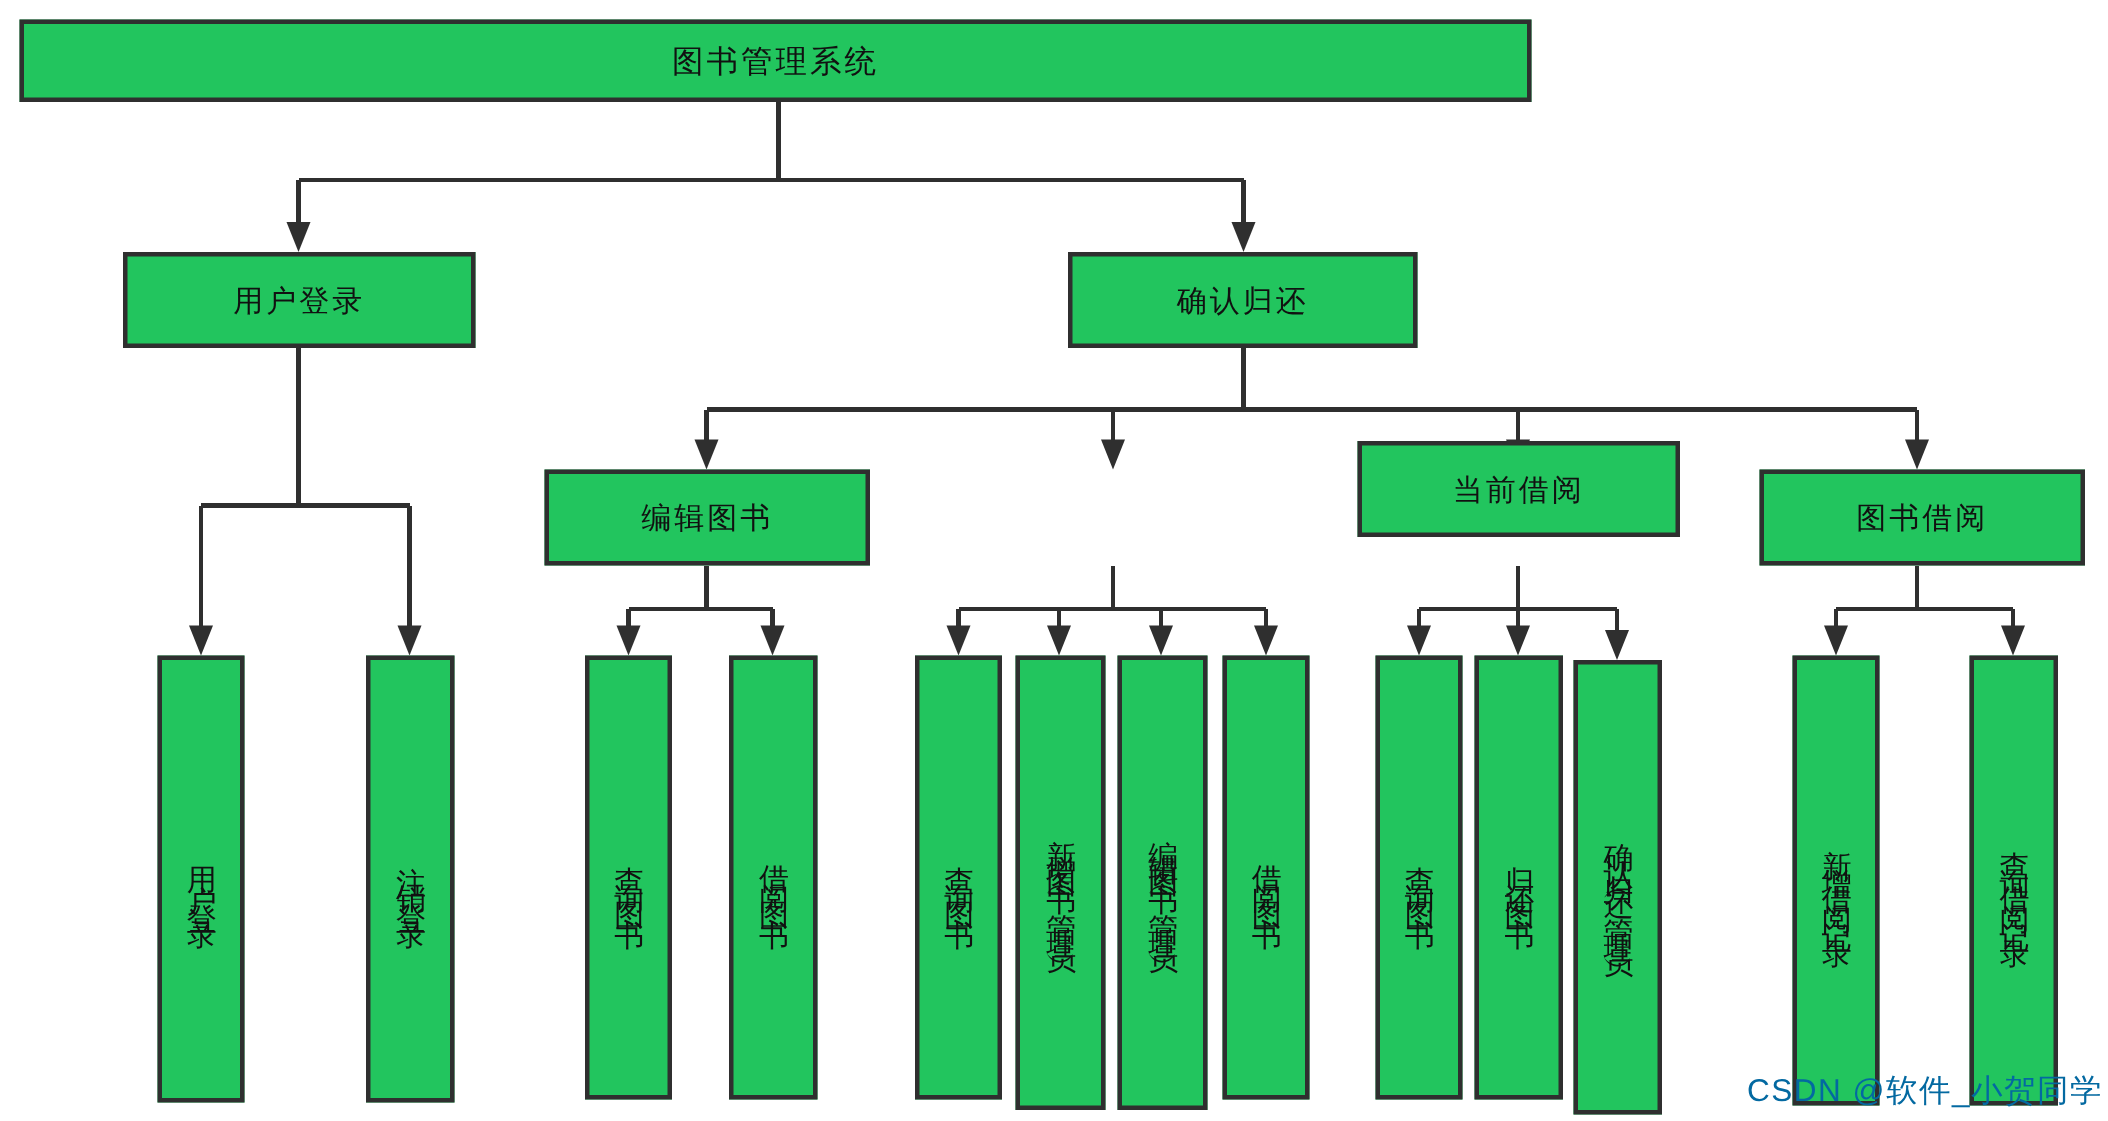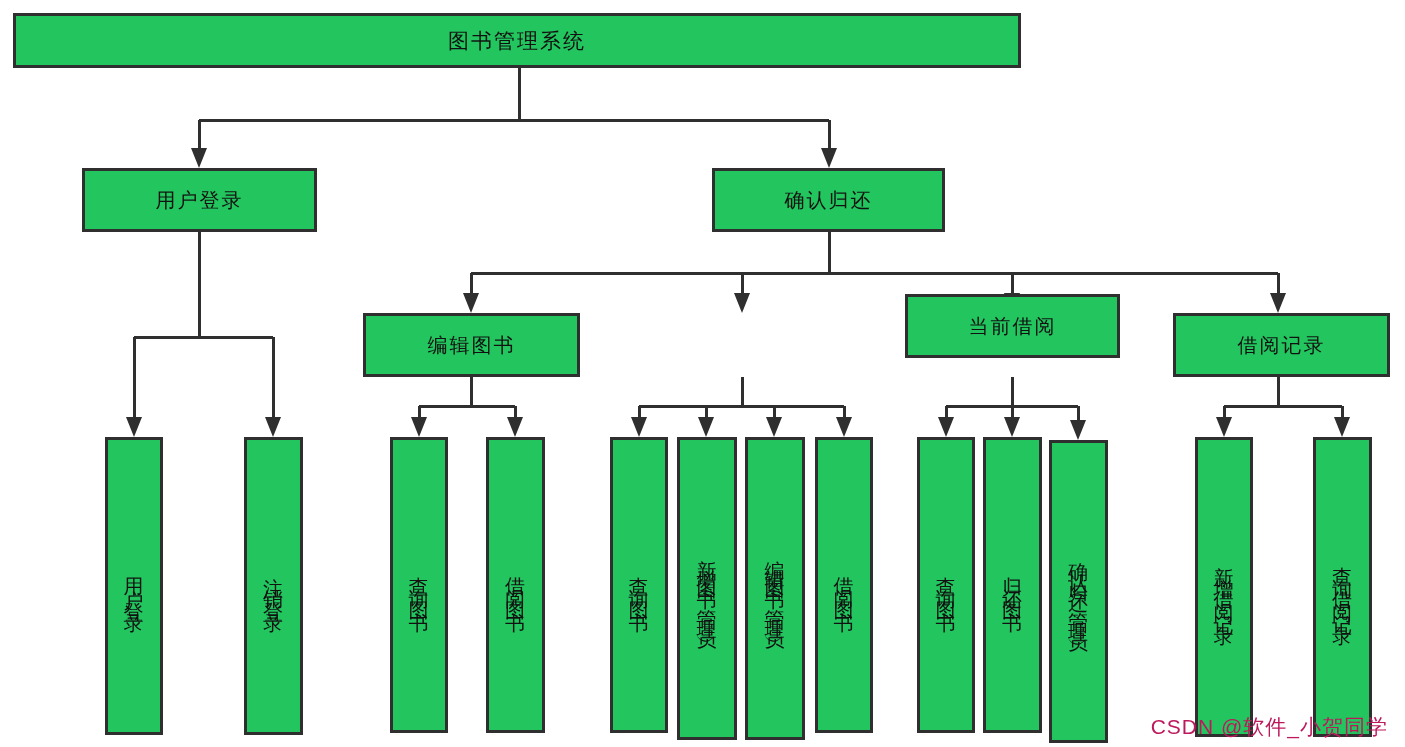--- a/index.html
+++ b/index.html
@@ -35,26 +35,26 @@
     writing-mode: vertical-rl;
     text-orientation: mixed;
     font-size: 20px;
     letter-spacing: 12px;
     line-height: 1;
     white-space: nowrap;
   }
   .vbox.long span { letter-spacing: 10px; }
   .watermark {
     position: absolute;
-    right: 17px;
+    right: 3px;
     top: 713px;
     z-index: 3;
     font-size: 21px;
     letter-spacing: 1px;
-    color: #be185d;
+    color: #0369a1;
   }
 </style>
 </head>
 <body>
 
 <div id="canvas">
 
   <svg id="connectors" viewBox="0 0 1405 747" xmlns="http://www.w3.org/2000/svg">
     <path fill="none" stroke="#2f2f2f" stroke-width="3" shape-rendering="crispEdges" d="
       M519 68 V120  M199 120 H829  M199 120 V152  M829 120 V152
@@ -87,21 +87,21 @@
     </g>
   </svg>
 
   <div class="hbox root" style="left:13px; top:13px; width:1008px; height:55px">图书管理系统</div>
 
   <div class="hbox" style="left:82px; top:168px; width:235px; height:64px">用户登录</div>
   <div class="hbox" style="left:712px; top:168px; width:233px; height:64px">确认归还</div>
 
   <div class="hbox" style="left:363px; top:313px; width:217px; height:64px">编辑图书</div>
   <div class="hbox" style="left:905px; top:294px; width:215px; height:64px">当前借阅</div>
-  <div class="hbox" style="left:1173px; top:313px; width:217px; height:64px">借阅记录</div>
+  <div class="hbox" style="left:1173px; top:313px; width:217px; height:64px">图书借阅</div>
 
   <div class="vbox" style="left:105px; top:437px; width:58px; height:298px">
     <span>用户登录</span>
   </div>
   <div class="vbox" style="left:244px; top:437px; width:59px; height:298px">
     <span>注销登录</span>
   </div>
 
   <div class="vbox" style="left:390px; top:437px; width:58px; height:296px">
     <span>查询图书</span>

